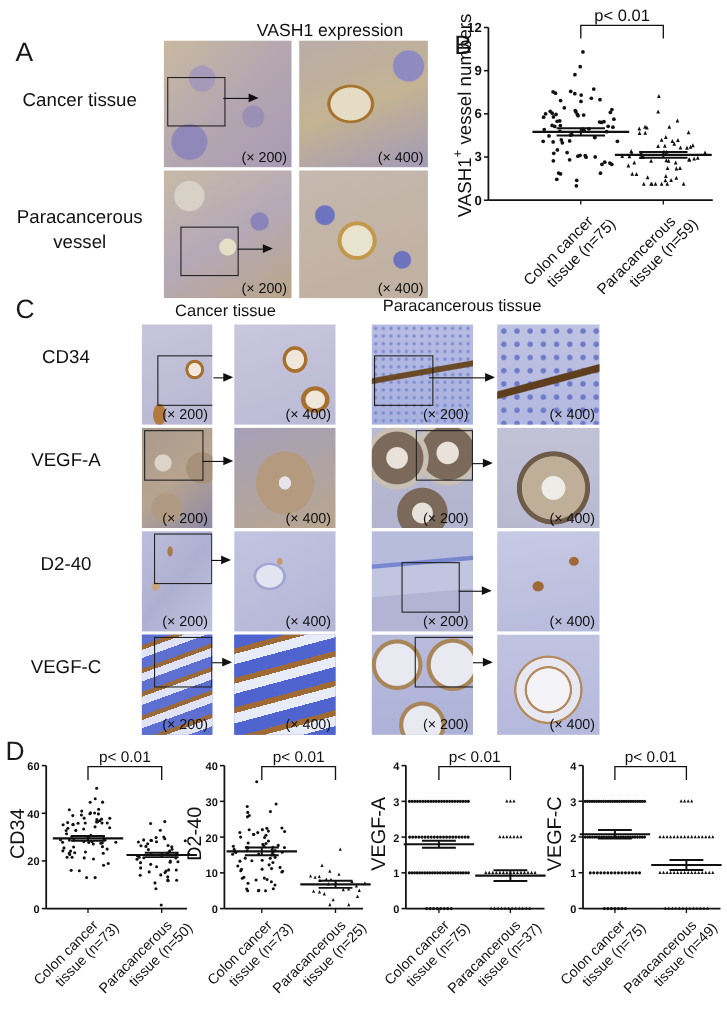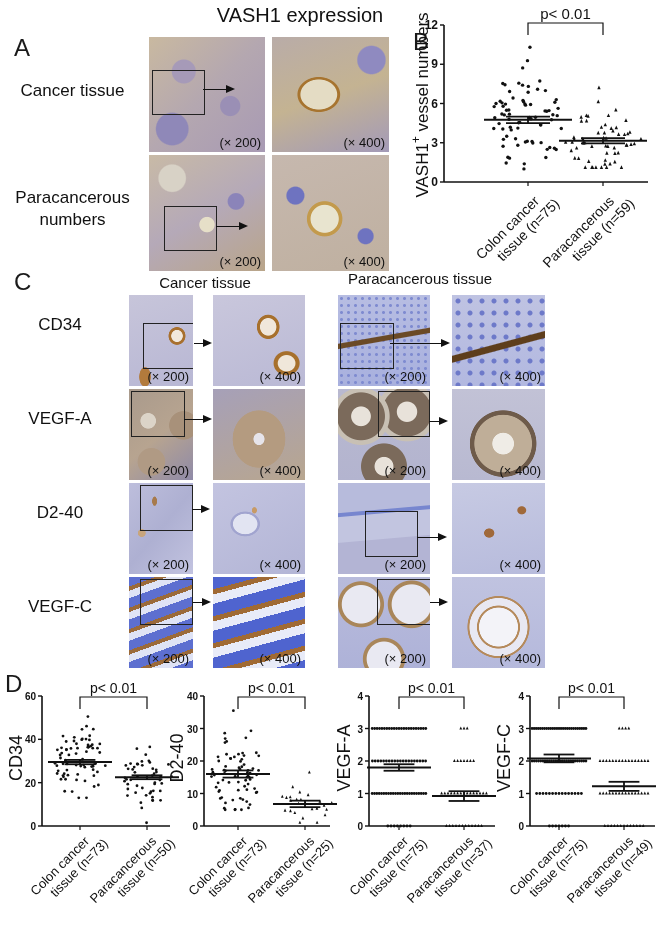--- a/index.html
+++ b/index.html
@@ -14,28 +14,28 @@
   .micro .box { position: absolute; border: 1px solid #222; }
   .arrow { position: absolute; height: 1px; background: #111; }
   .arrow::after { content: ""; position: absolute; right: -2px; top: -4px;
                   border-left: 9px solid #111; border-top: 4.5px solid transparent; border-bottom: 4.5px solid transparent; }
   svg text { font-family: "Liberation Sans", sans-serif; }
 </style>
 </head>
 <body>
 
 <div class="abs panel-letter" style="left:14px;top:34px;">A</div>
-<div class="abs col-title" style="left:205px;top:4px;width:190px;font-size:20px;">VASH1 expression</div>
+<div class="abs col-title" style="left:205px;top:20px;width:190px;font-size:16px;">VASH1 expression</div>
 
 <div class="abs row-label" style="left:5px;top:80px;width:135px;">
   <span>Cancer tissue</span>
 </div>
 <div class="abs row-label" style="left:5px;top:187px;width:135px;">
   <div>Paracancerous</div>
-  <div>numbers</div>
+  <div>vessel</div>
 </div>
 
 <div class="micro" style="left:149px;top:37px;width:116px;height:115px;background:radial-gradient(circle at 30% 30%,#a69ab8 0 10%,transparent 11%),radial-gradient(circle at 70% 60%,#9a8fb5 0 9%,transparent 10%),radial-gradient(circle at 20% 80%,#8f88b8 0 12%,transparent 13%),linear-gradient(135deg,#c9b9a0,#b4a7b0 50%,#a89ab4);">
   <div class="box" style="left:3px;top:33px;width:51px;height:43px;"></div>
   <div class="mag">(× 200)</div>
 </div>
 <div class="arrow" style="left:203px;top:89px;width:30px;"></div>
 <div class="micro" style="left:272px;top:37px;width:117px;height:115px;background:radial-gradient(ellipse at 40% 50%,#e4dcc4 0 18%,#a7742f 19% 21%,transparent 22%),radial-gradient(circle at 85% 20%,#8f8ac0 0 10%,transparent 11%),linear-gradient(160deg,#b9aca8,#c4b392 50%,#a39ab8);">
   <div class="mag">(× 400)</div>
 </div>

